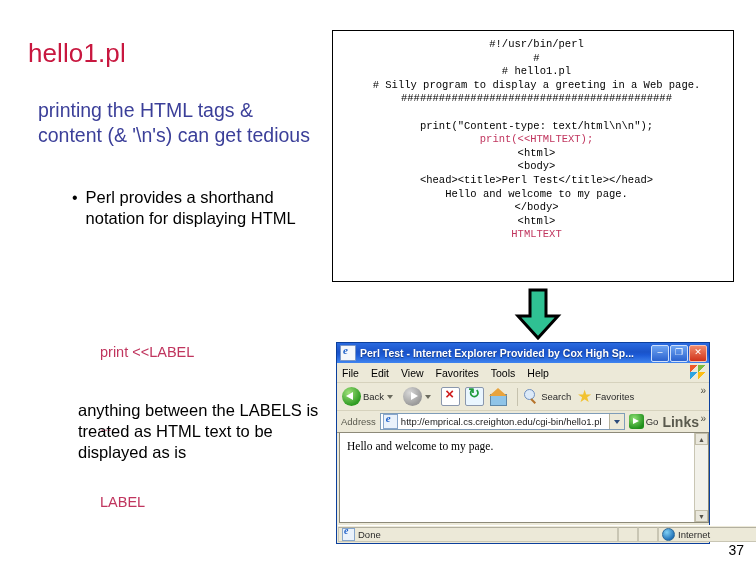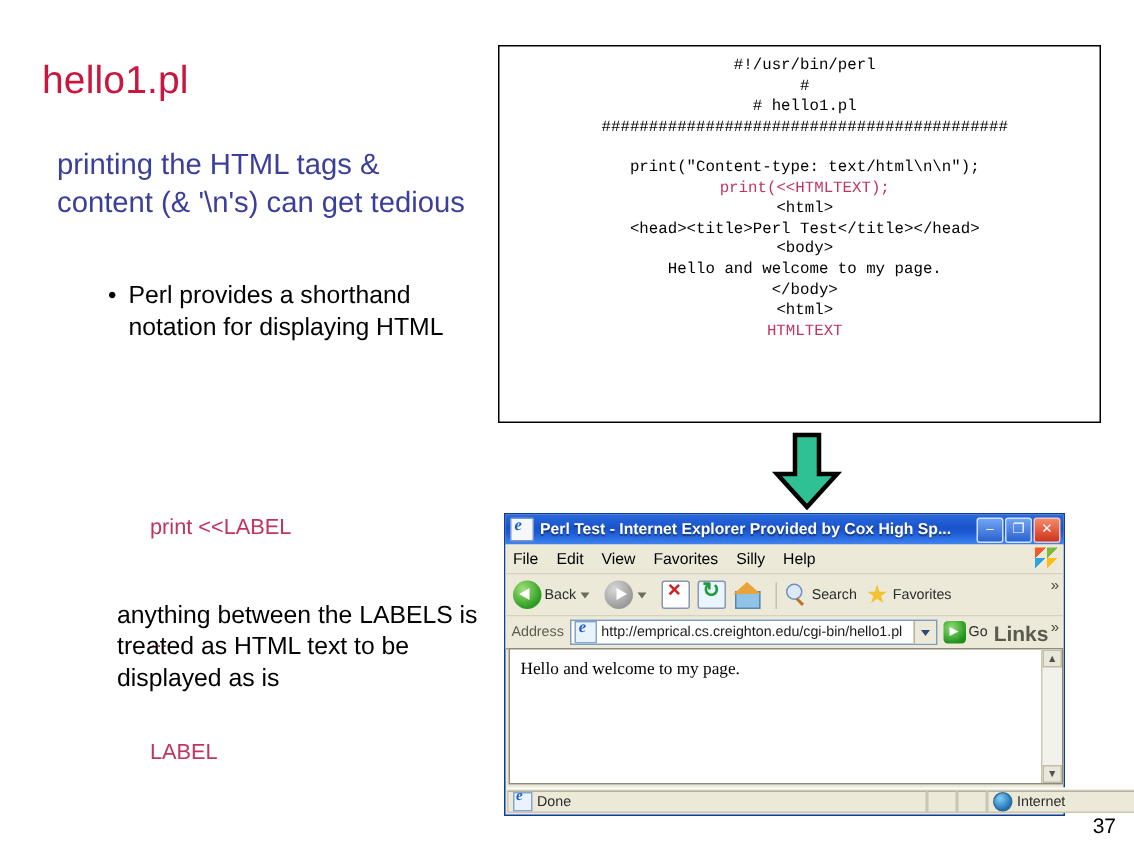--- a/index.html
+++ b/index.html
@@ -447,27 +447,28 @@
   <div class="snippet-line ellipsis">…</div>
   <div class="snippet-line">LABEL</div>
 </div>
 
 <div class="closing-note">anything between the LABELS is treated as HTML text to be displayed as is</div>
 
 <div class="code-box" id="code-box">
     <div class="code-line">#!/usr/bin/perl</div>
     <div class="code-line">#</div>
     <div class="code-line"># hello1.pl</div>
+    <div class="code-line"># Silly program to display a greeting in a Web page.</div>
     <div class="code-line">###########################################</div>
     <div class="code-line blank">&nbsp;</div>
     <div class="code-line">print("Content-type: text/html\n\n");</div>
     <div class="code-line hl">print(&lt;&lt;HTMLTEXT);</div>
     <div class="code-line">&lt;html&gt;</div>
+    <div class="code-line">&lt;body&gt;</div>
     <div class="code-line">&lt;head&gt;&lt;title&gt;Perl Test&lt;/title&gt;&lt;/head&gt;</div>
-    <div class="code-line">&lt;body&gt;</div>
     <div class="code-line">Hello and welcome to my page.</div>
     <div class="code-line">&lt;/body&gt;</div>
     <div class="code-line">&lt;html&gt;</div>
     <div class="code-line hl">HTMLTEXT</div>
   </div>
 
 <div class="arrow-wrap">
   <svg width="52" height="52" viewBox="0 0 52 52" aria-hidden="true">
     <polygon points="18,2 34,2 34,28 46,28 26,50 6,28 18,28" fill="#2fc193" stroke="#000000" stroke-width="3" stroke-linejoin="miter"></polygon>
   </svg>
@@ -483,21 +484,21 @@
       <span class="win-btn">❐</span>
       <span class="win-btn close">✕</span>
     </span>
   </div>
 
   <div class="menubar" id="menubar">
     <span class="menu-item">File</span>
       <span class="menu-item">Edit</span>
       <span class="menu-item">View</span>
       <span class="menu-item">Favorites</span>
-      <span class="menu-item">Silly</span>
+      <span class="menu-item">Tools</span>
       <span class="menu-item">Help</span>
       <span class="menu-flag"></span>
   </div>
 
   <div class="toolbar">
     <span class="tb-item">
       <span class="circ back"></span>
       <span class="tb-label">Back</span>
       <span class="caret-dn"></span>
     </span>

